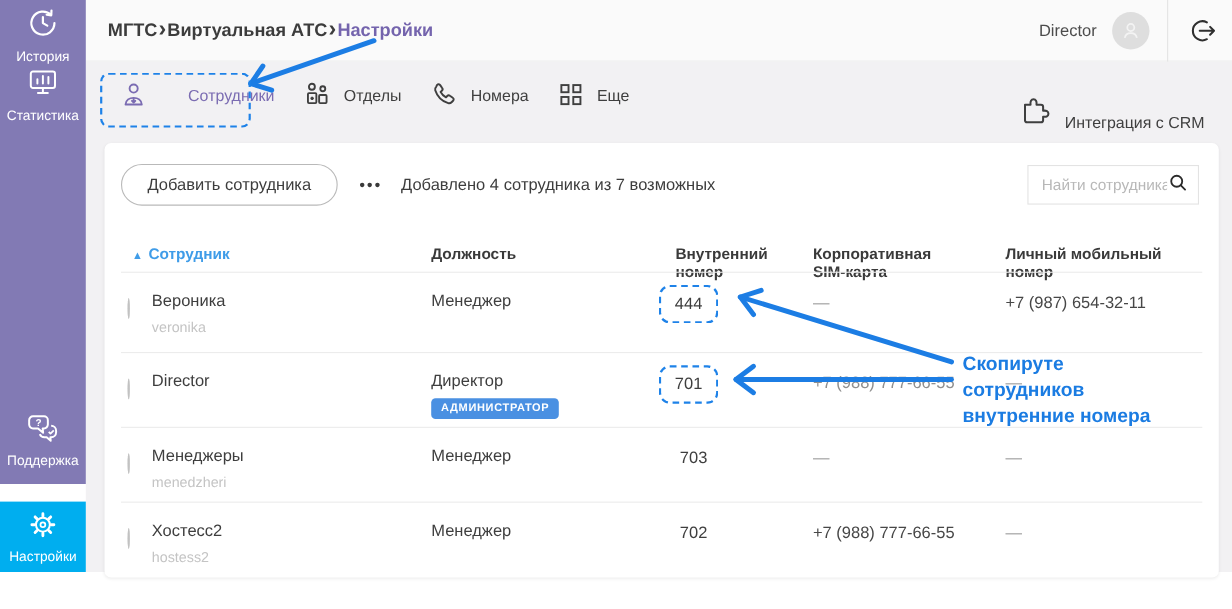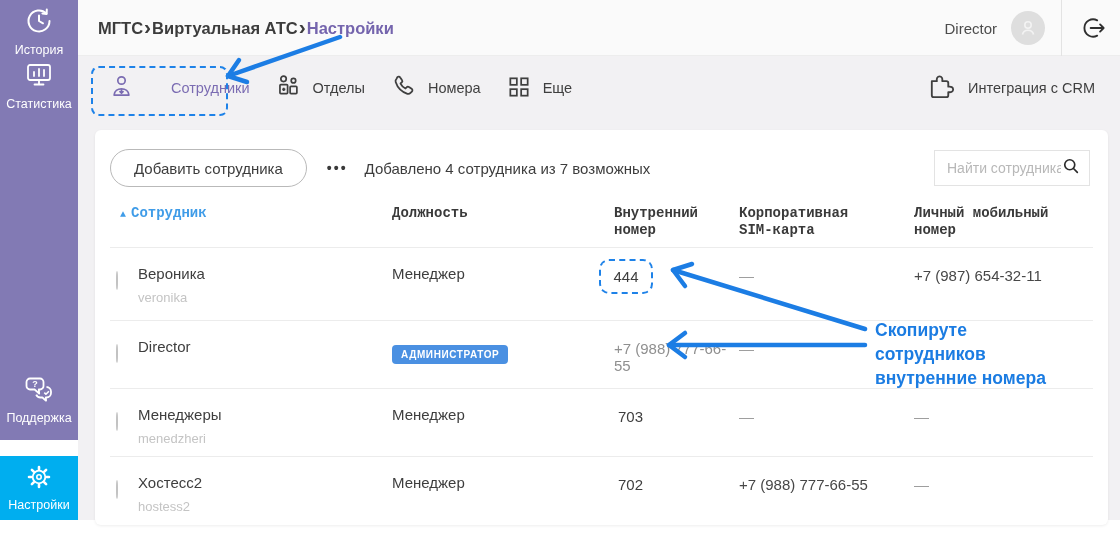--- a/index.html
+++ b/index.html
@@ -32,33 +32,33 @@
   .logout-btn { position:absolute; right:13px; top:14px; width:28px; height:28px; background:none; border:none; cursor:pointer; }
   
   .workspace { position:absolute; left:78px; top:56px; right:0; height:464px; background:#f2f1f3; z-index:0; }
   
   .tabbar { position:absolute; left:78px; top:56px; right:0; height:64px; z-index:1; }
   .tabs { position:absolute; left:30px; top:0; height:64px; display:flex; align-items:center; gap:25px; }
   .tab { display:flex; align-items:center; gap:11px; font-size:14.5px; color:#3f3f3f; cursor:pointer; }
   .tab svg { stroke:#3f3f3f; }
   .tab.active { color:#7b6cb2;gap:36px; }
   .tab.active svg { stroke:#7b6cb2; }
-  .crm-tab { position:absolute; right:25px; top:0; height:64px; display:flex; align-items:center; gap:11px; font-size:14.5px; color:#3f3f3f; cursor:pointer; }
+  .crm-tab { position:absolute; right:25px; top:0; height:64px; display:flex; align-items:flex-end; gap:11px; font-size:14.5px; color:#3f3f3f; cursor:pointer; }
   
   .card { position:absolute; left:95px; top:130px; width:1013px; height:395px; background:#fff; border-radius:6px; box-shadow:0 1px 3px rgba(0,0,0,.07); z-index:1; }
   .toolbar { position:absolute; left:15px; right:18px; top:18px; height:40px; display:flex; align-items:center; }
   .add-btn { height:38px; border:1px solid #b9b9b9; border-radius:19px; background:#fff; padding:0 23px; font-family:inherit; font-size:15px; font-weight:normal; color:#3d3d3d; cursor:pointer; }
   .more-btn { background:none; border:none; margin-left:20px; font-size:14px; font-weight:bold; letter-spacing:2px; color:#3a3a3a; cursor:pointer; }
   .summary { margin-left:17px; font-size:15px; color:#3d3d3d; }
   .searchbox { margin-left:auto; width:156px; height:36px; border:1px solid #e3e3e3; background:#fff; display:flex; align-items:center; padding:0 8px 0 12px; }
   .searchbox input { border:none; outline:none; flex:1; min-width:0; font-family:inherit; font-size:14px; color:#555; background:transparent;text-align:right; }
   .searchbox input::placeholder { color:#b8b8b8; }
   .search-ic { flex:0 0 20px; cursor:pointer; }
   
-  .thead { position:absolute; left:15px; right:15px; top:75px; height:42px; display:grid; grid-template-columns:282px 222px 125px 175px 1fr; font-size:14px; font-weight:bold; color:#3a3a3a; line-height:17px;font-family:Liberation Mono, monospace; }
+  .thead { position:absolute; left:15px; right:15px; top:92px; height:42px; display:grid; grid-template-columns:282px 222px 125px 175px 1fr; font-size:14px; font-weight:bold; color:#3a3a3a; line-height:17px; }
   .th-emp { padding-left:10px; color:#3f9ce8; cursor:pointer; }
   .sort-tri { font-size:10px; margin-right:5px; }
   .th-narrow span { display:inline-block; width:84px; }
   .th-sim span { display:inline-block; width:120px; }
   .tbody { position:absolute; left:15px; right:15px; top:117px; }
   .trow { height:68px; border-top:1px solid #ececec; display:grid; grid-template-columns:28px 254px 222px 125px 175px 1fr; }
   .trow:first-child { height:73px; }
   .dot-cell { padding-top:24px; padding-left:6px; }
   .status-dot { width:9px; height:9px; border-radius:50%; background:#d8d8d8; border:1px solid #c2c2c2; }
   .name-cell { padding-top:17px; }
@@ -247,22 +247,24 @@
       <div class="sim-cell muted">—</div>
       <div class="personal-cell">+7 (987) 654-32-11</div>
     </div>
 
     <div class="trow">
       <div class="dot-cell"><span class="status-dot"></span></div>
       <div class="name-cell">
         <div class="emp-name">Director</div>
       </div>
       <div class="role-cell">
+        <div>Директор</div>
         <span class="admin-badge">АДМИНИСТРАТОР</span>
       </div>
+      <div class="ext-cell"><span class="ext-box">701</span></div>
       <div class="sim-cell sim-gray">+7 (988) 777-66-55</div>
       <div class="personal-cell muted">—</div>
     </div>
 
     <div class="trow">
       <div class="dot-cell"><span class="status-dot"></span></div>
       <div class="name-cell">
         <div class="emp-name">Менеджеры</div>
         <div class="emp-login">menedzheri</div>
       </div>

